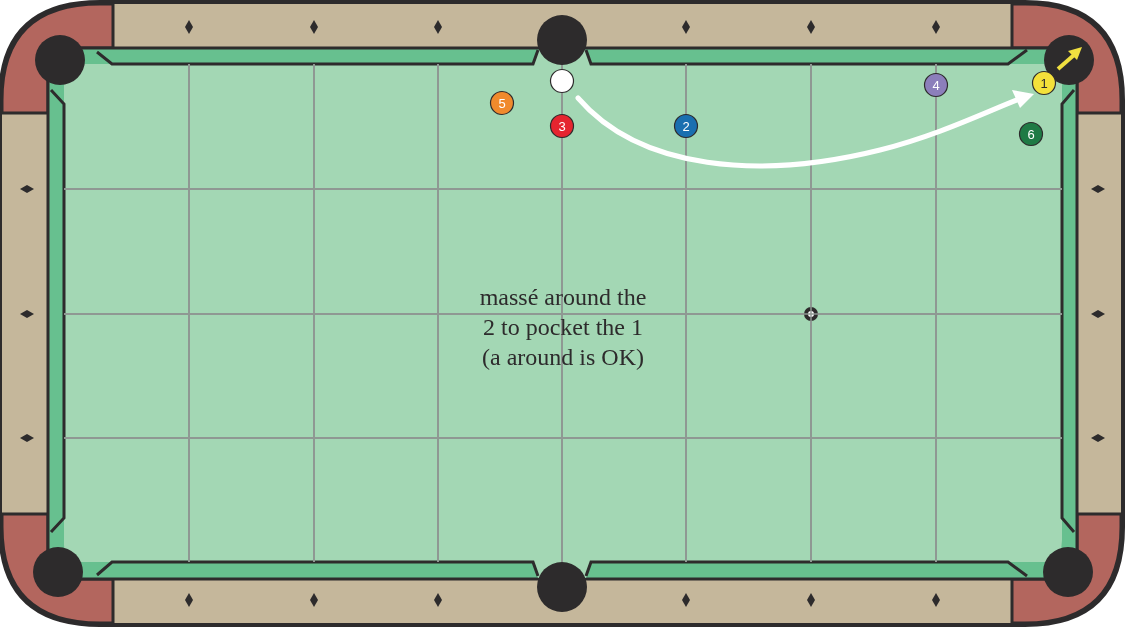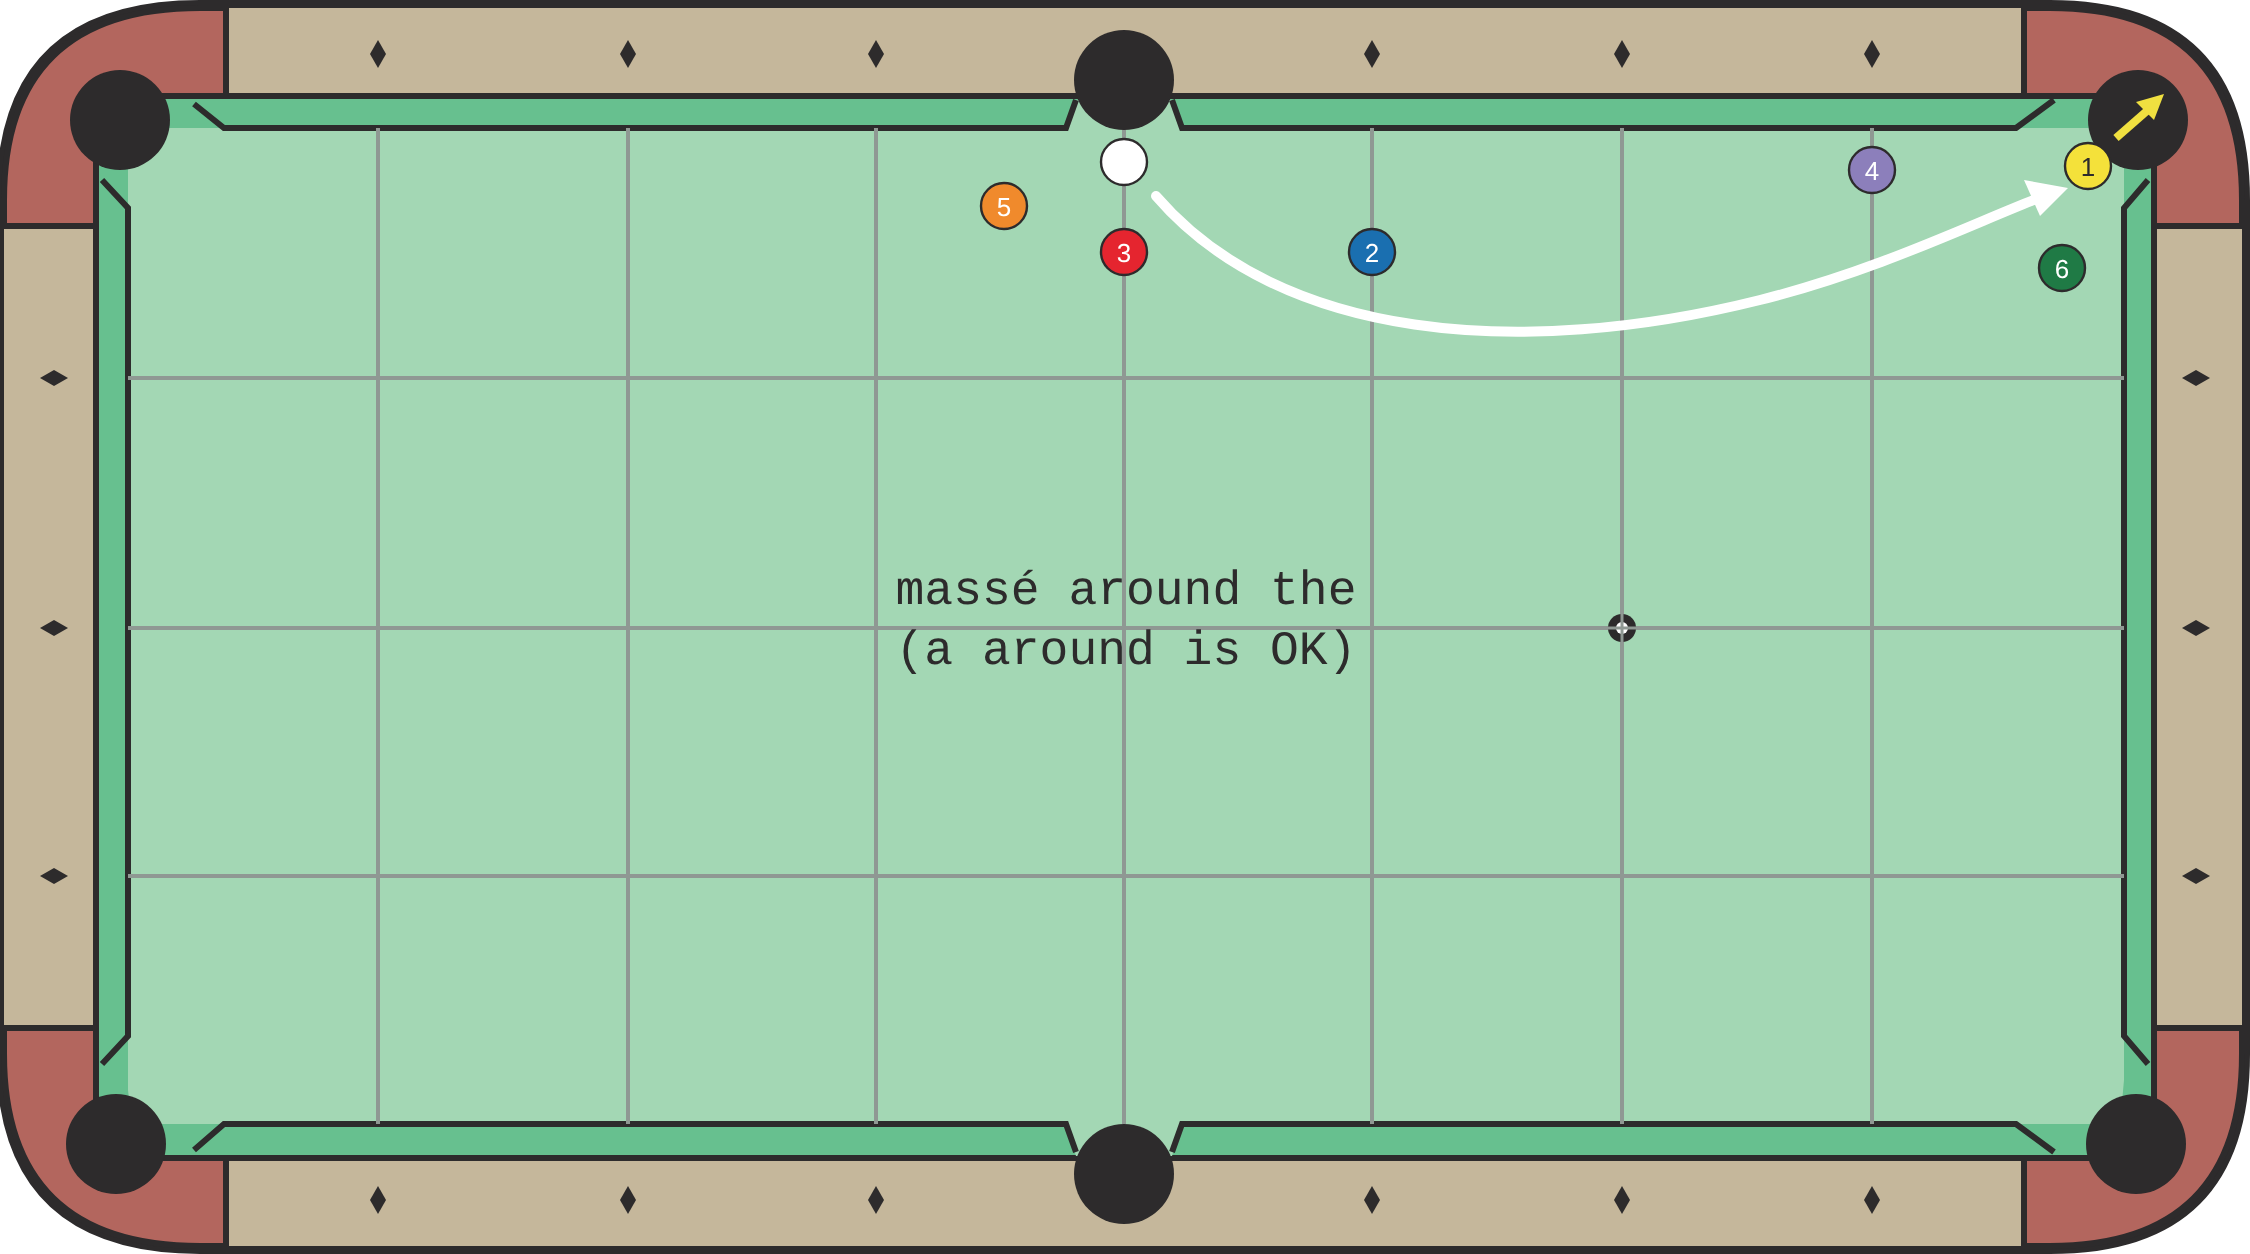--- a/index.html
+++ b/index.html
@@ -2,21 +2,21 @@
 <html><head>
 <meta charset="utf-8">
 <style>
   html, body { margin: 0; padding: 0; background: #ffffff; }
   body { width: 1125px; height: 627px; overflow: hidden; position: relative; }
   #table-svg { position: absolute; left: 0; top: 0; }
   .caption {
     position: absolute;
     left: 413px; top: 282px; width: 300px;
     text-align: center;
-    font-family: Liberation Mono, monospace;
+    font-family: Liberation Serif, serif;
     font-size: 24px; line-height: 30px;
     color: #2d2b2c;
   }
   .caption div { white-space: nowrap; }
   .ball-label {
     font-family: "Liberation Sans", sans-serif;
     font-size: 13px;
   }
 </style>
 </head>
@@ -134,14 +134,15 @@
     </g>
     <g>
       <circle cx="1031" cy="134" r="11.5" fill="#1f7a45" stroke="#2d2b2c" stroke-width="1.2"></circle>
       <text class="ball-label" x="1031" y="139" text-anchor="middle" fill="#ffffff">6</text>
     </g>
   </g>
 </svg>
 
 <div class="caption">
   <div>massé around the</div>
+  <div>2 to pocket the 1</div>
   <div>(a around is OK)</div>
 </div>
 
 </body></html>

